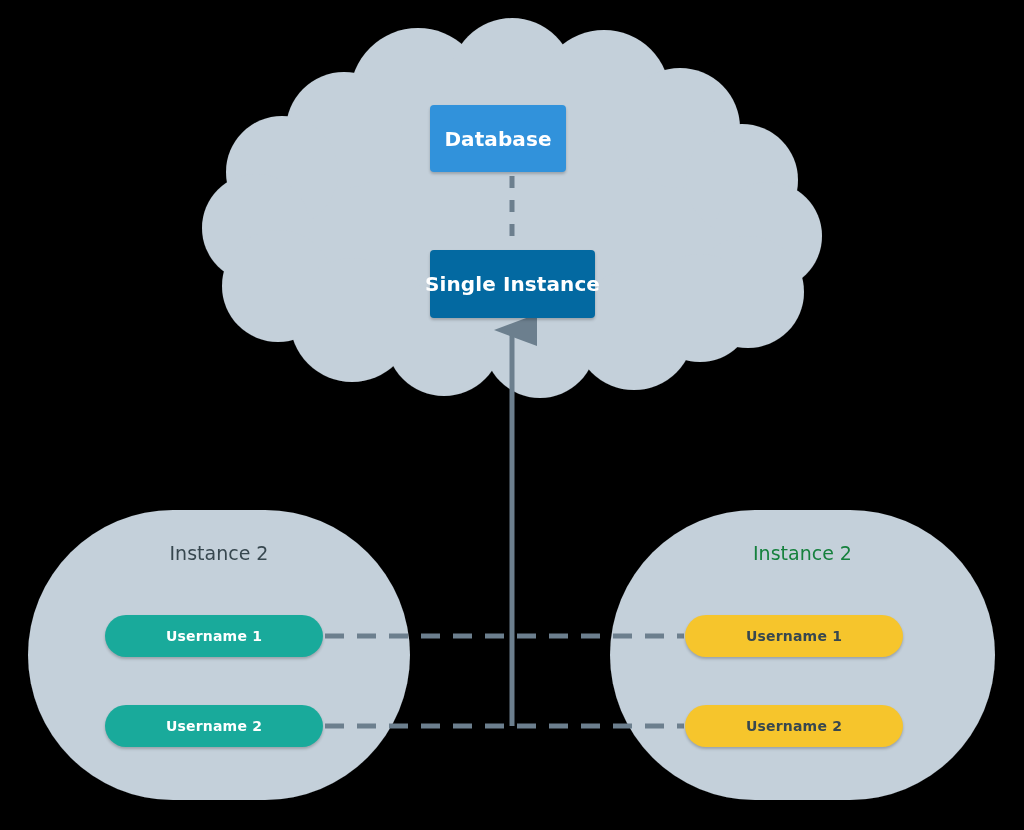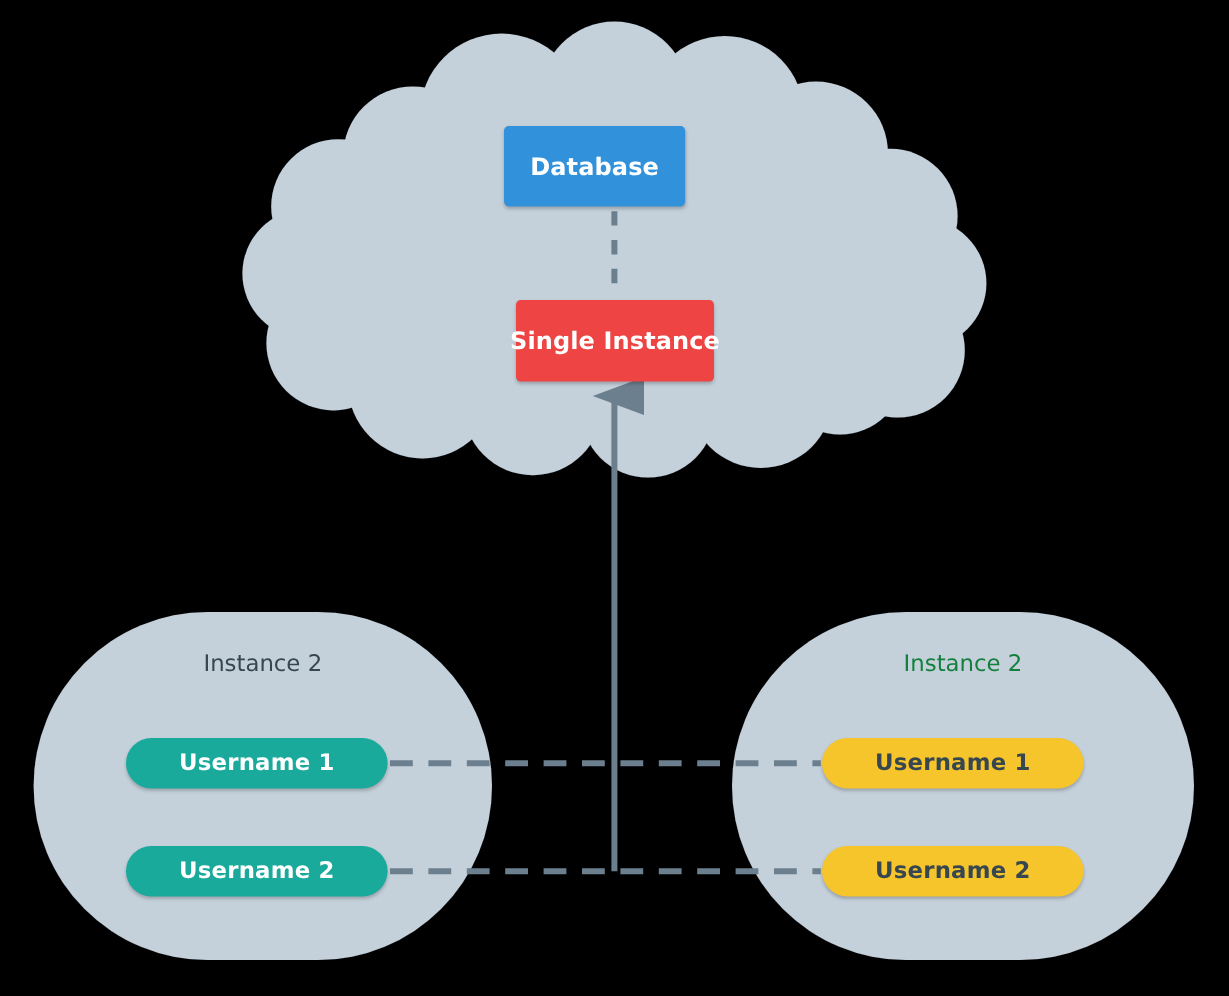--- a/index.html
+++ b/index.html
@@ -46,21 +46,21 @@
   .box-node .node-label {
     font-size: 20px;
     font-weight: 600;
     letter-spacing: 0.1px;
   }
   .pill-node {
     border-radius: 999px;
     box-shadow: 0 2px 3px rgba(0,0,0,0.22);
   }
   .pill-node .node-label {
-    font-size: 19px;
+    font-size: 14px;
     font-weight: 700;
     letter-spacing: 0.2px;
   }
   .group-title {
     position: absolute;
     display: flex;
     align-items: center;
     justify-content: center;
     font-size: 19px;
     font-weight: 400;
@@ -115,25 +115,25 @@
 
     <line x1="512" y1="176" x2="512" y2="248" stroke="#6C7F8E" stroke-width="5" stroke-dasharray="12 12" stroke-linecap="butt"></line>
 
     <line x1="325" y1="636" x2="684" y2="636" stroke="#6C7F8E" stroke-width="5" stroke-dasharray="19 13" stroke-linecap="butt"></line>
 
     <line x1="325" y1="726" x2="684" y2="726" stroke="#6C7F8E" stroke-width="5" stroke-dasharray="19 13" stroke-linecap="butt"></line>
 
     <line x1="512" y1="726" x2="512" y2="330" stroke="#6C7F8E" stroke-width="5" marker-end="url(#arrow-up)"></line>
   </svg>
 
-  <div class="node box-node" style="left:420px; top:105px; width:151px; height:67px; background:#3192DB; color:#FFFFFF;">
+  <div class="node box-node" style="left:430px; top:105px; width:136px; height:67px; background:#3192DB; color:#FFFFFF;">
     <span class="node-label">Database</span>
   </div>
 
-  <div class="node box-node" style="left:430px; top:250px; width:165px; height:68px; background:#ef4444; color:#FFFFFF;">
+  <div class="node box-node" style="left:430px; top:250px; width:165px; height:68px; background:#0369a1; color:#FFFFFF;">
     <span class="node-label">Single Instance</span>
   </div>
 
   <div class="group-title" style="left:28px; top:538px; width:382px; height:30px; color:#37474F;">
     <span>Instance 2</span>
   </div>
 
   <div class="node pill-node" style="left:105px; top:615px; width:218px; height:42px; background:#19AA9B; color:#FFFFFF;">
     <span class="node-label">Username 1</span>
   </div>

